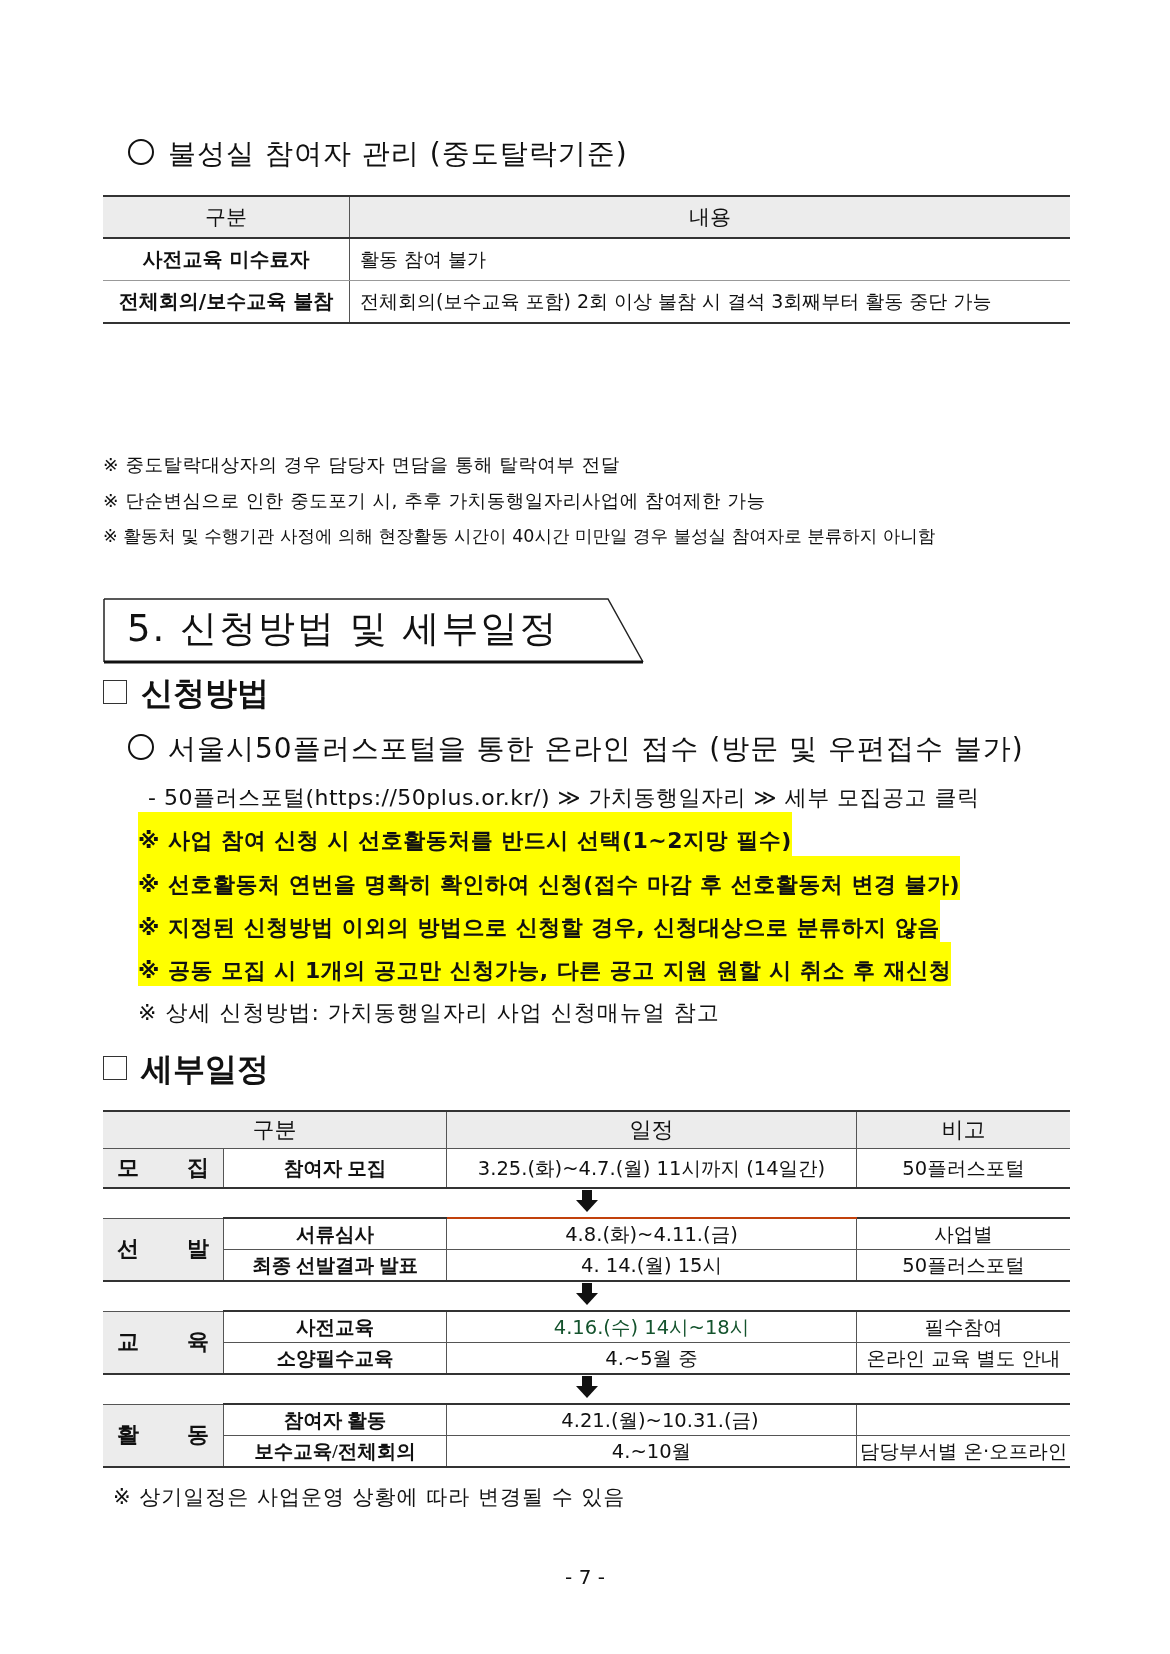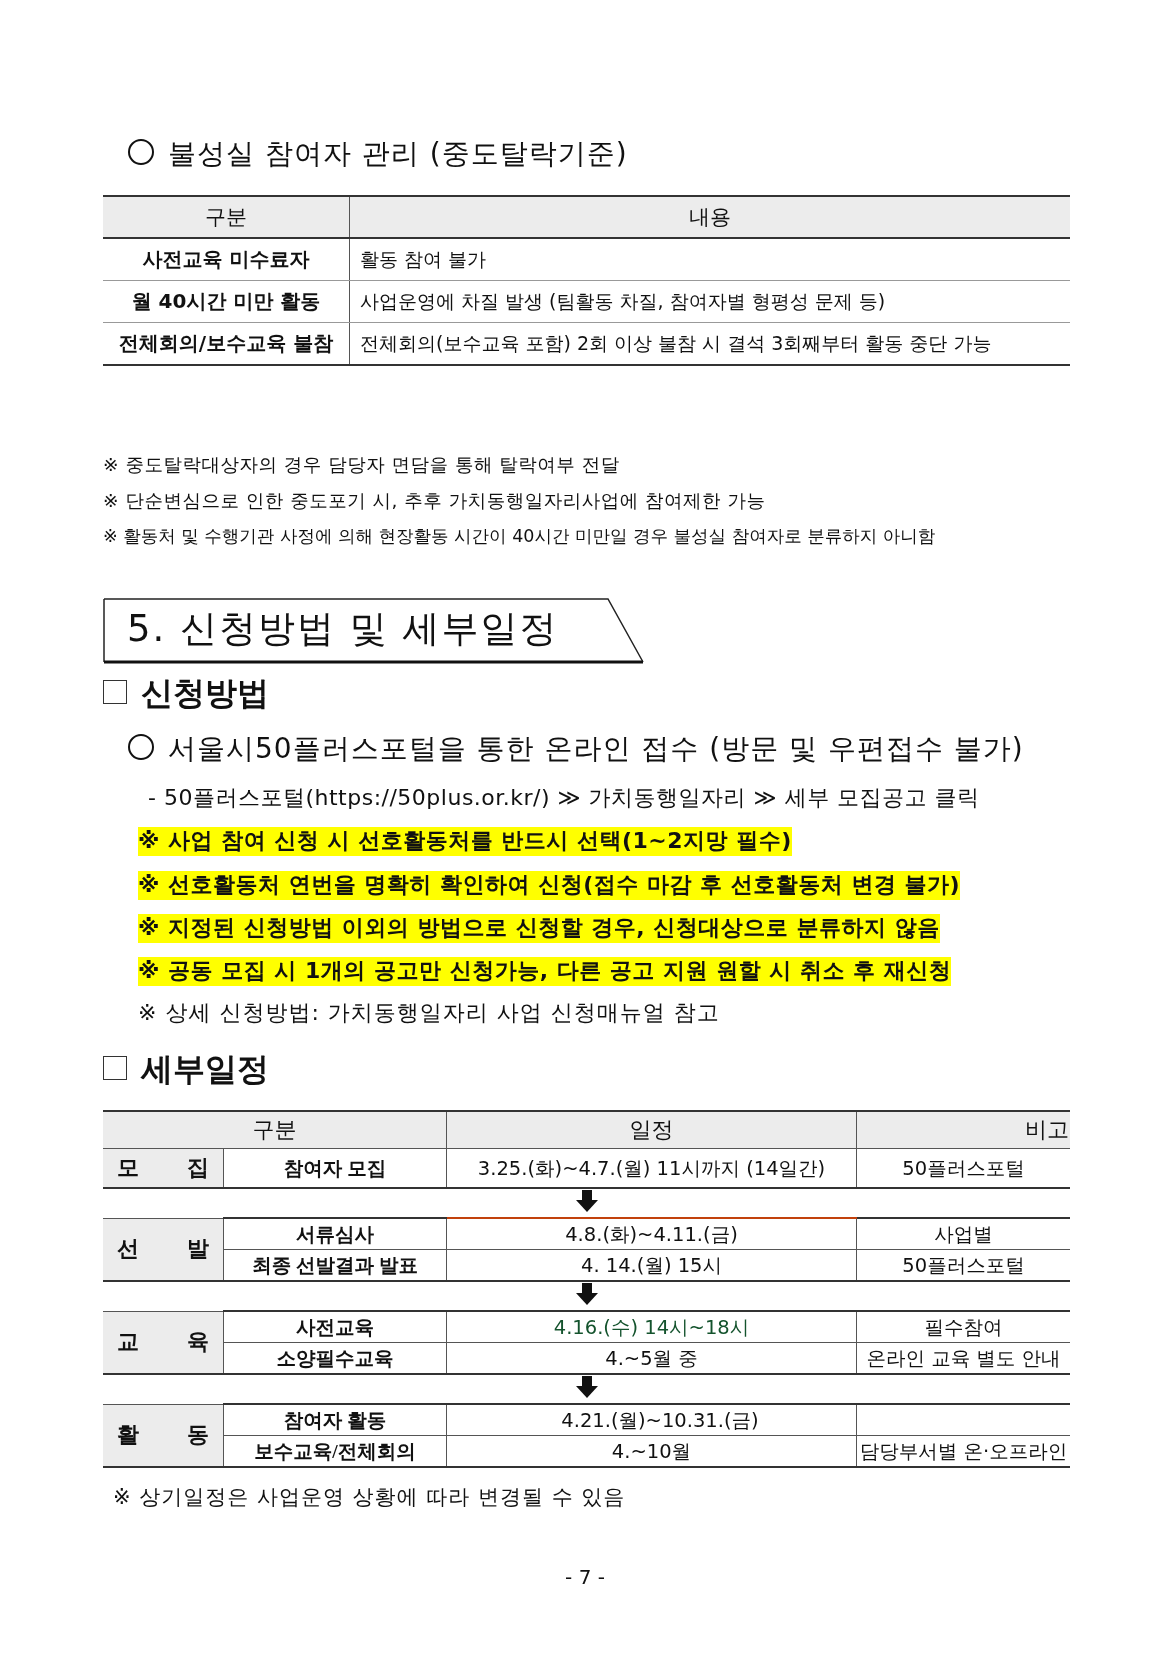--- a/index.html
+++ b/index.html
@@ -15,21 +15,21 @@
   .t1 th.k { border-right:1px solid #555; }
   .t1 tr:last-child td { border-bottom:2px solid #333; }
   .t1 td.two { height:82px; line-height:39px; }
   .note { left:103px; font-size:18.5px; white-space:nowrap; letter-spacing:0.5px; }
   .sec-box { left:103px; top:598px; width:540px; height:63px; }
   .sec-box svg { position:absolute; left:0; top:0; }
   .sec-title { position:absolute; left:24px; top:6px; font-size:37px; font-weight:normal; letter-spacing:2px; }
   .sq-h { left:103px; font-size:32px; font-weight:bold; }
   .sq { display:inline-block; width:22px; height:22px; border:1.5px solid #333; vertical-align:middle; margin-right:14px; position:relative; top:-3px; }
   .line28 { font-size:28px; white-space:nowrap; letter-spacing:1px; }
-  .hl { background:#ffff00; font-weight:bold; font-size:22px; padding:1px 0 3px 0; white-space:nowrap; letter-spacing:0.5px; }
+  .hl { background:#ffff00; font-weight:bold; font-size:22px; padding:16px 0 3px 0; white-space:nowrap; letter-spacing:0.5px; }
   .plain22 { font-size:22px; white-space:nowrap; letter-spacing:1px; }
   .t2 { left:103px; top:1110px; width:967px; font-size:19.5px; }
   .t2 td { border:1px solid #555; text-align:center; height:30px; padding:0; }
   .t2 th { background:#ececec; font-weight:normal; font-size:22px; height:34px; border-top:2px solid #333; border-bottom:1px solid #555; border-left:1px solid #555; border-right:1px solid #555; }
   .t2 td.cat { background:#ececec; font-weight:bold; font-size:22px; border-left:none; width:120px; }
   .t2 td.cat span { display:flex; justify-content:space-between; padding:0 14px; }
   .t2 td.sub { font-weight:bold; width:222px;font-family:Liberation Serif, serif; }
   .t2 td.sched { width:392px; }
   .t2 td.rem { border-right:none; }
   .t2 tr.grp-end td { border-bottom:2px solid #333; }
@@ -49,24 +49,20 @@
 
 <table class="abs t1">
   <tbody>
       <tr>
     <th class="k">구분</th>
     <th>내용</th>
   </tr>
   <tr>
     <td class="k">사전교육 미수료자</td>
     <td>활동 참여 불가</td>
-  </tr>
-  <tr>
-    <td class="k">월 40시간 미만 활동</td>
-    <td>사업운영에 차질 발생 (팀활동 차질, 참여자별 형평성 문제 등)</td>
   </tr>
   <tr>
     <td class="k">전체회의/보수교육 불참</td>
     <td style="white-space:nowrap;">전체회의(보수교육 포함) 2회 이상 불참 시 결석 3회째부터 활동 중단 가능</td>
   </tr>
 </tbody>
   </table>
 
 <div class="abs note" style="top:452px;">※ 중도탈락대상자의 경우 담당자 면담을 통해 탈락여부 전달</div>
 <div class="abs note" style="top:488px;">※ 단순변심으로 인한 중도포기 시, 추후 가치동행일자리사업에 참여제한 가능</div>
@@ -100,21 +96,21 @@
 
 <div class="abs sq-h" style="top:1048px;">
   <span class="sq"></span><span>세부일정</span>
 </div>
 
 <table class="abs t2">
   <tbody>
       <tr>
     <th colspan="2" style="border-left:none;">구분</th>
     <th>일정</th>
-    <th style="border-right:none;text-align:right;">비고</th>
+    <th style="border-right:none;">비고</th>
   </tr>
 
   <tr class="grp-end">
     <td class="cat">
           <span>
             <b>모</b>
             <b>집</b>
           </span>
         </td>
     <td class="sub" style="height:38px;">참여자 모집</td>

